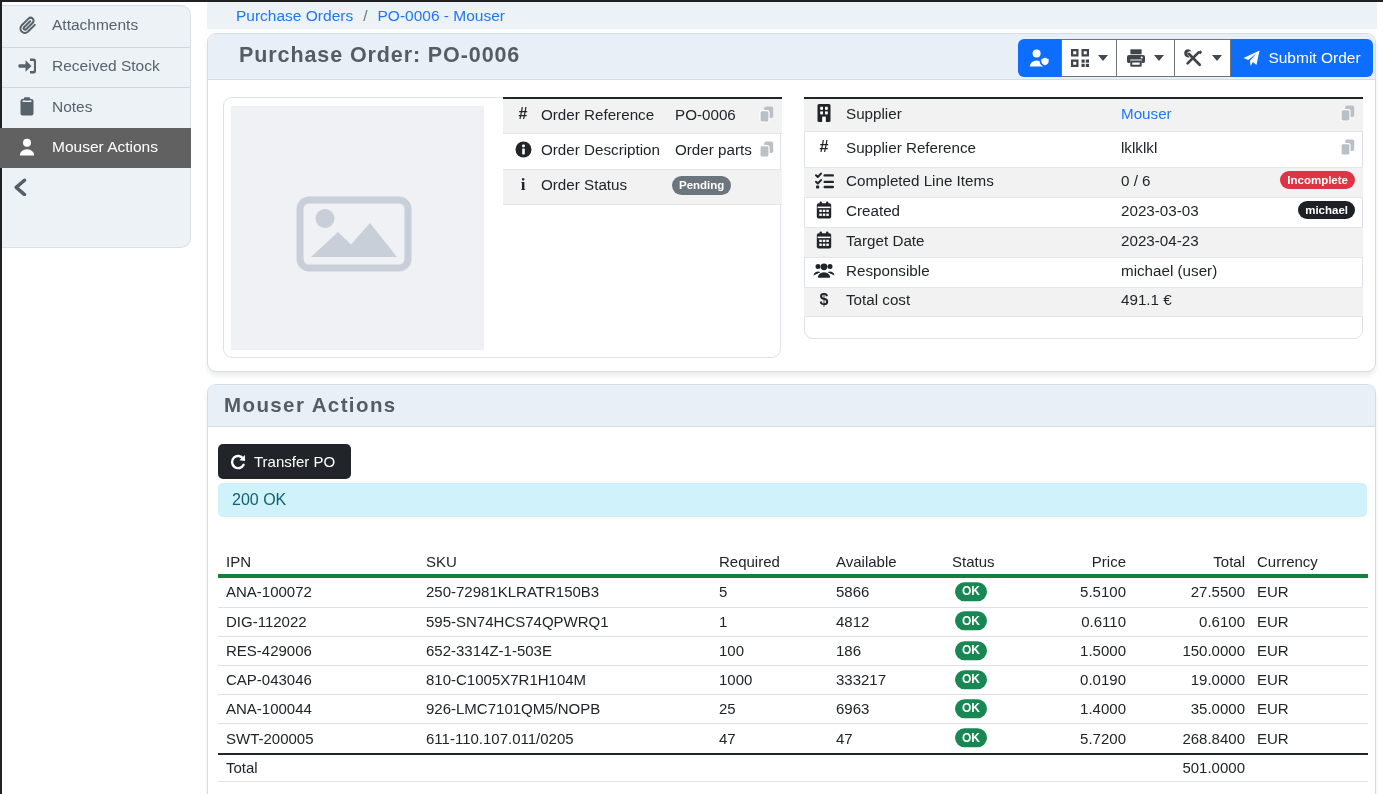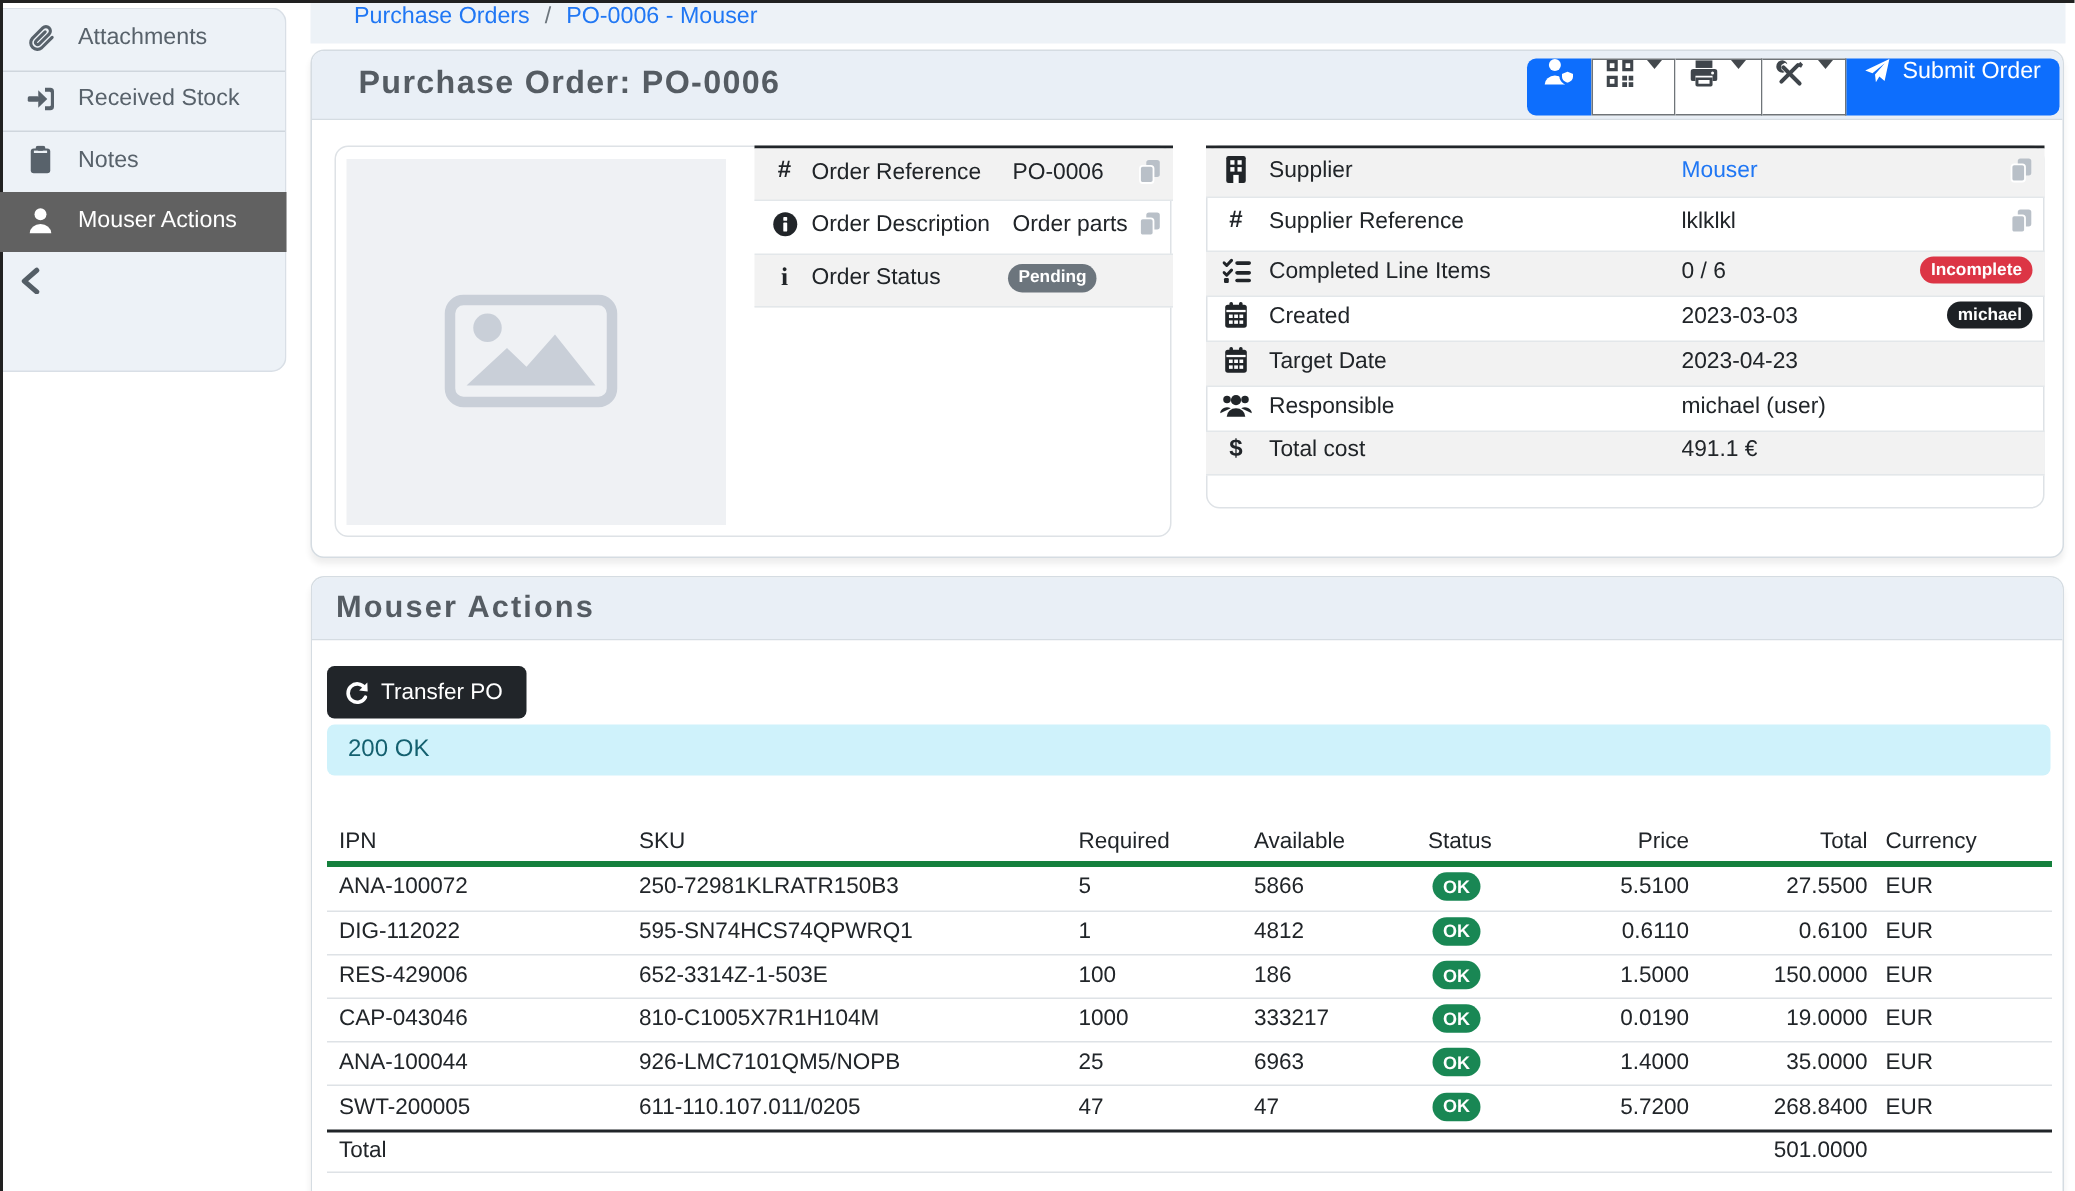--- a/index.html
+++ b/index.html
@@ -14,21 +14,21 @@
   border:1px solid #d9dfe6; border-left:none; border-radius:0 10px 10px 0; }
 .sitem { position:relative; height:40.5px; display:flex; align-items:center; color:#58626b; font-size:15.5px; padding-bottom:2px; }
 .sitem + .sitem { border-top:1px solid #cfd6dd; }
 .sitem .sicon { width:26px; margin-left:12px; display:flex; justify-content:center; }
 .sitem .stxt { margin-left:12px; }
 .sitem.sel { background:#616161; color:#fff; margin-left:-2px; padding-left:2px; width:191px; border-top:none; }
 .sitem.sel + .sitem { border-top:none; }
 
 
 #crumbbar { left:207px; top:2px; width:1170px; height:27px; background:#edf2f7;
-  display:flex; font-size:15.5px; }
+  display:flex; align-items:center; font-size:15.5px; }
 #crumbbar a { color:#2077f4; text-decoration:none; }
 #crumbbar .sep { color:#6c757d; margin:0 10px; }
 
 
 .panel { position:absolute; left:207px; width:1169px; background:#fff;
   border:1px solid #d5dce2; border-radius:9px; box-shadow:0 4px 4px rgba(0,0,0,.07); }
 .phead { background:#e9eff6; border-bottom:1px solid #d5dce2; border-radius:8px 8px 0 0;
   display:flex; align-items:center; }
 .ptitle { font-weight:bold; color:#555c63; }
 #panel1 { top:33px; height:339px; }
@@ -64,21 +64,21 @@
 .badge { display:inline-flex; align-items:center; justify-content:center; color:#fff;
   font-weight:bold; font-size:11.5px; border-radius:10px; padding:0 7px; height:19px; }
 .bg-gray { background:#6c757d; }
 .bg-red { background:#dc3545; }
 .bg-dark { background:#1d2125; }
 .bg-green { background:#198754; }
 a.vlink { color:#2077f4; text-decoration:none; }
 
 
 #btnrow { position:absolute; left:810px; top:5px; height:38px; display:flex; }
-.tbtn { height:38px; display:flex; justify-content:center; }
+.tbtn { height:38px; display:flex; align-items:center; justify-content:center; }
 .tbtn.blue { background:#0d6efd; }
 .tbtn.white { background:#fff; border:1px solid #6f7478; }
 .tbtn.white + .tbtn.white { border-left:none; }
 .caret { width:0; height:0; border-left:5px solid transparent; border-right:5px solid transparent;
   border-top:6px solid #43484d; margin-left:9px; }
 
 
 #transferbtn { position:absolute; left:10px; top:59px; width:133px; height:35px; background:#212529;
   border-radius:5px; color:#fff; font-size:15px; display:flex; align-items:center; }
 #alertbox { position:absolute; left:10px; top:98px; width:1149px; height:34px; background:#cff2fb;

